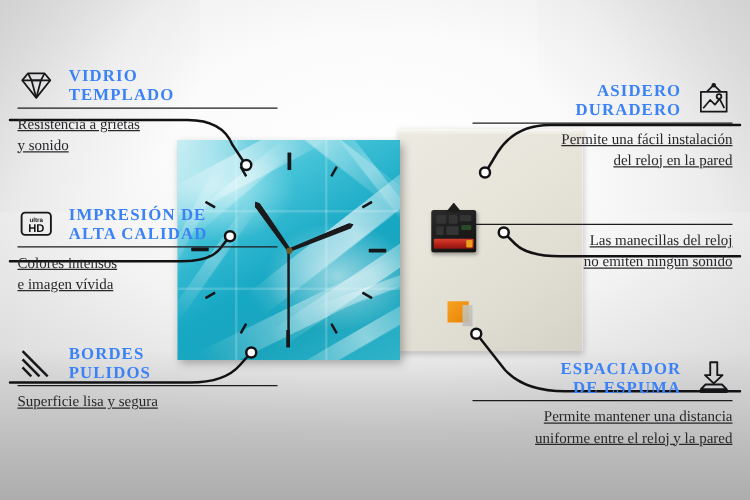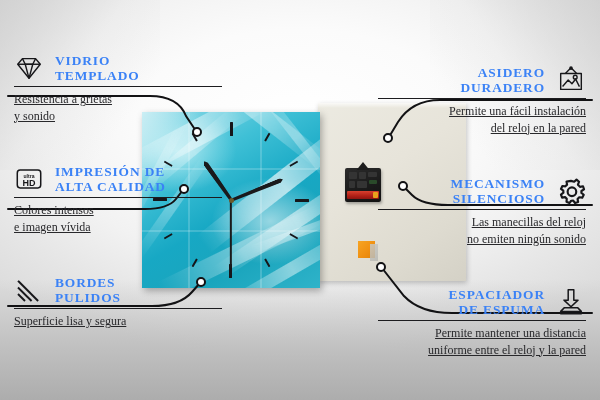--- a/index.html
+++ b/index.html
@@ -343,32 +343,20 @@
     </div>
   </div>
   <div class="feat-rule"></div>
   <div class="feat-desc">
     <div>Permite una fácil instalación</div>
     <div>del reloj en la pared</div>
   </div>
 </div>
 
 <div class="feature right" style="top:164px;">
-  <div class="feat-head">
-    <svg class="icon" viewBox="0 0 32 32">
-      <g fill="none" stroke="#17171a" stroke-width="2.3">
-        <path d="M16 5.2 L19.4 6.1 L21.9 3.9 L24.6 6.1 L23.4 9.3 L25.6 11.6 L28.8 10.9 L29.9 14.3 L27.1 16 L27.1 18.1 L29.6 20 L28 23.1 L24.8 22.7 L23 24.6 L23.6 27.8 L20.3 28.9 L18.4 26.3 L16.2 26.4 L14.3 28.9 L11.2 27.4 L11.5 24.2 L9.7 22.5 L6.5 23.1 L5.3 19.8 L7.9 17.8 L7.8 15.7 L5.3 13.8 L6.8 10.7 L10 11 L11.8 9.2 L11.2 6 Z" stroke-linejoin="round"></path>
-        <circle cx="17" cy="16.8" r="4.6"></circle>
-      </g>
-    </svg>
-    <div class="feat-title">
-      <span>MECANISMO</span>
-      <span class="l2">SILENCIOSO</span>
-    </div>
-  </div>
   <div class="feat-rule"></div>
   <div class="feat-desc">
     <div>Las manecillas del reloj</div>
     <div>no emiten ningún sonido</div>
   </div>
 </div>
 
 <div class="feature right" style="top:275px;">
   <div class="feat-head">
     <svg class="icon" viewBox="0 0 32 32">

